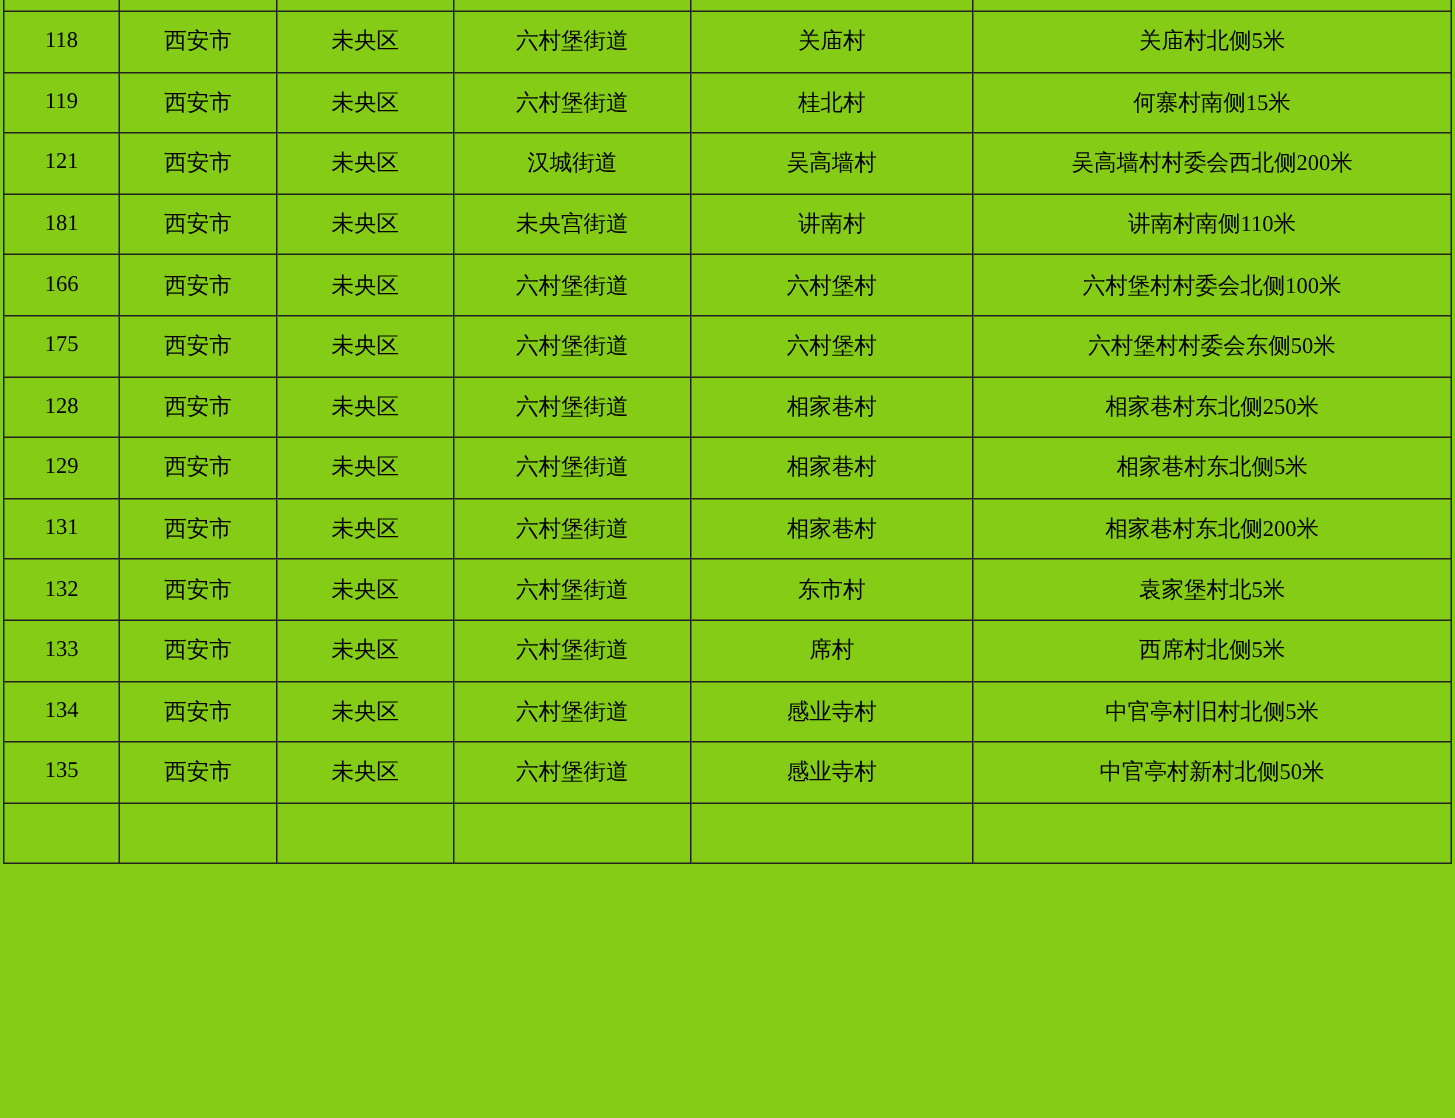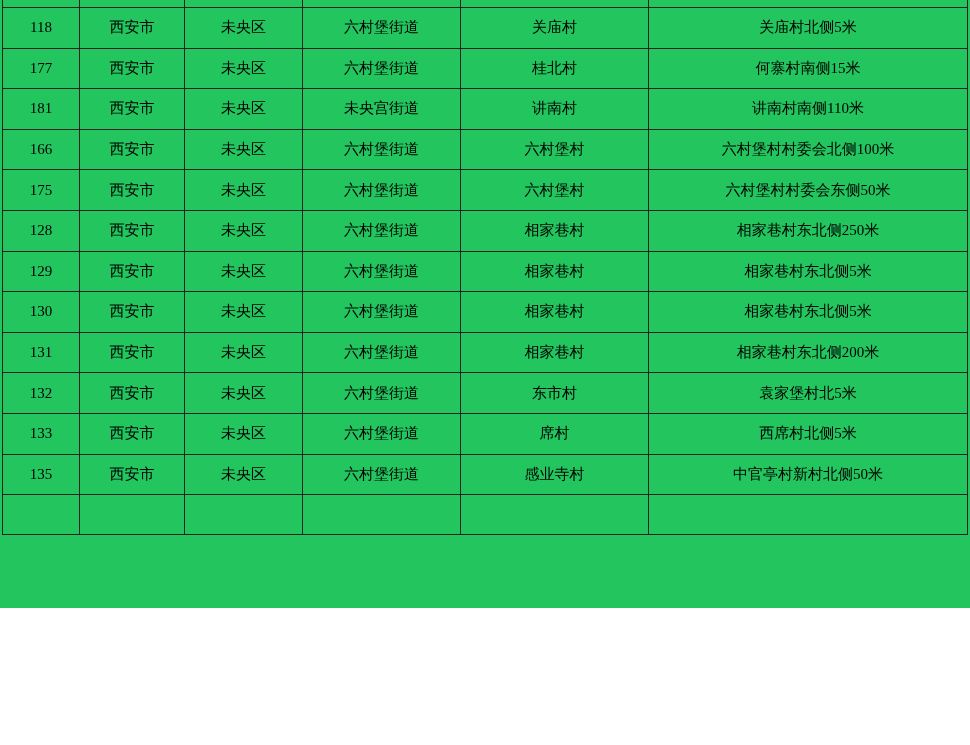--- a/index.html
+++ b/index.html
@@ -1,21 +1,21 @@
 <!DOCTYPE html>
 <html><head>
 <meta charset="utf-8">
 <style>
   html, body { margin: 0; padding: 0; background: #ffffff; }
   .screen {
     position: relative;
     width: 970px;
-    height: 608px;
+    height: 745px;
     overflow: hidden;
-    background: #22c55e;
+    background: #84cc16;
   }
   table.loc-table {
     position: absolute;
     left: 2px;
     top: -33px;
     border-collapse: collapse;
     table-layout: fixed;
     font-family: "Liberation Serif", "DejaVu Serif", serif;
     font-size: 15px;
     color: #000000;
@@ -62,26 +62,34 @@
 
       <tr>
           <td>118</td>
           <td>西安市</td>
           <td>未央区</td>
           <td>六村堡街道</td>
           <td>关庙村</td>
           <td>关庙村北侧5米</td>
         </tr>
         <tr>
-          <td>177</td>
+          <td>119</td>
           <td>西安市</td>
           <td>未央区</td>
           <td>六村堡街道</td>
           <td>桂北村</td>
           <td>何寨村南侧15米</td>
+        </tr>
+        <tr>
+          <td>121</td>
+          <td>西安市</td>
+          <td>未央区</td>
+          <td>汉城街道</td>
+          <td>吴高墙村</td>
+          <td>吴高墙村村委会西北侧200米</td>
         </tr>
         <tr>
           <td>181</td>
           <td>西安市</td>
           <td>未央区</td>
           <td>未央宫街道</td>
           <td>讲南村</td>
           <td>讲南村南侧110米</td>
         </tr>
         <tr>
@@ -110,28 +118,20 @@
         </tr>
         <tr>
           <td>129</td>
           <td>西安市</td>
           <td>未央区</td>
           <td>六村堡街道</td>
           <td>相家巷村</td>
           <td>相家巷村东北侧5米</td>
         </tr>
         <tr>
-          <td>130</td>
-          <td>西安市</td>
-          <td>未央区</td>
-          <td>六村堡街道</td>
-          <td>相家巷村</td>
-          <td>相家巷村东北侧5米</td>
-        </tr>
-        <tr>
           <td>131</td>
           <td>西安市</td>
           <td>未央区</td>
           <td>六村堡街道</td>
           <td>相家巷村</td>
           <td>相家巷村东北侧200米</td>
         </tr>
         <tr>
           <td>132</td>
           <td>西安市</td>
@@ -142,20 +142,28 @@
         </tr>
         <tr>
           <td>133</td>
           <td>西安市</td>
           <td>未央区</td>
           <td>六村堡街道</td>
           <td>席村</td>
           <td>西席村北侧5米</td>
         </tr>
         <tr>
+          <td>134</td>
+          <td>西安市</td>
+          <td>未央区</td>
+          <td>六村堡街道</td>
+          <td>感业寺村</td>
+          <td>中官亭村旧村北侧5米</td>
+        </tr>
+        <tr>
           <td>135</td>
           <td>西安市</td>
           <td>未央区</td>
           <td>六村堡街道</td>
           <td>感业寺村</td>
           <td>中官亭村新村北侧50米</td>
         </tr>
         <tr class="partial-row">
         <td></td>
           <td></td>

